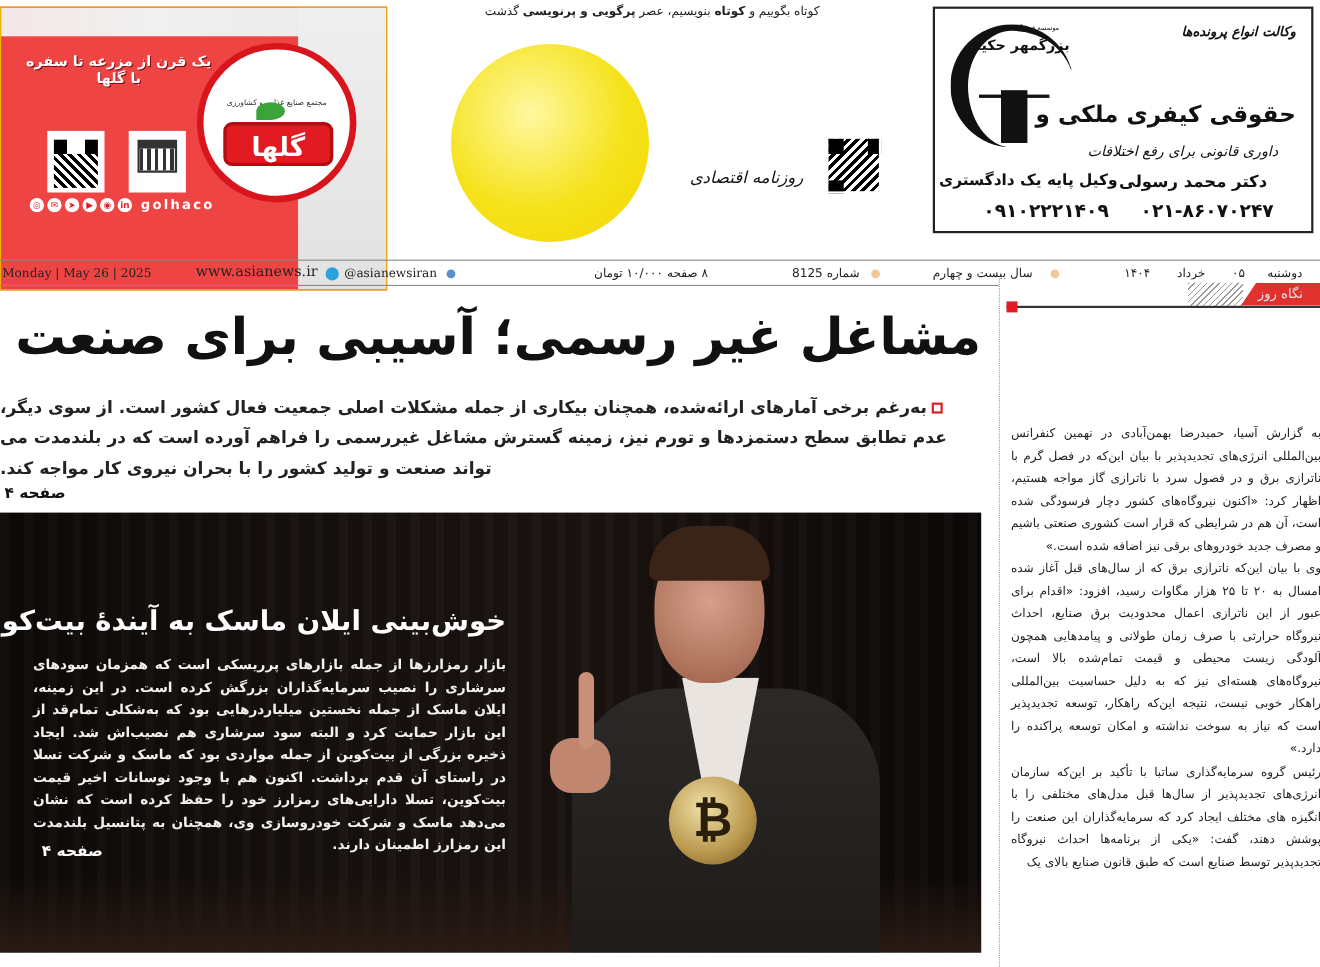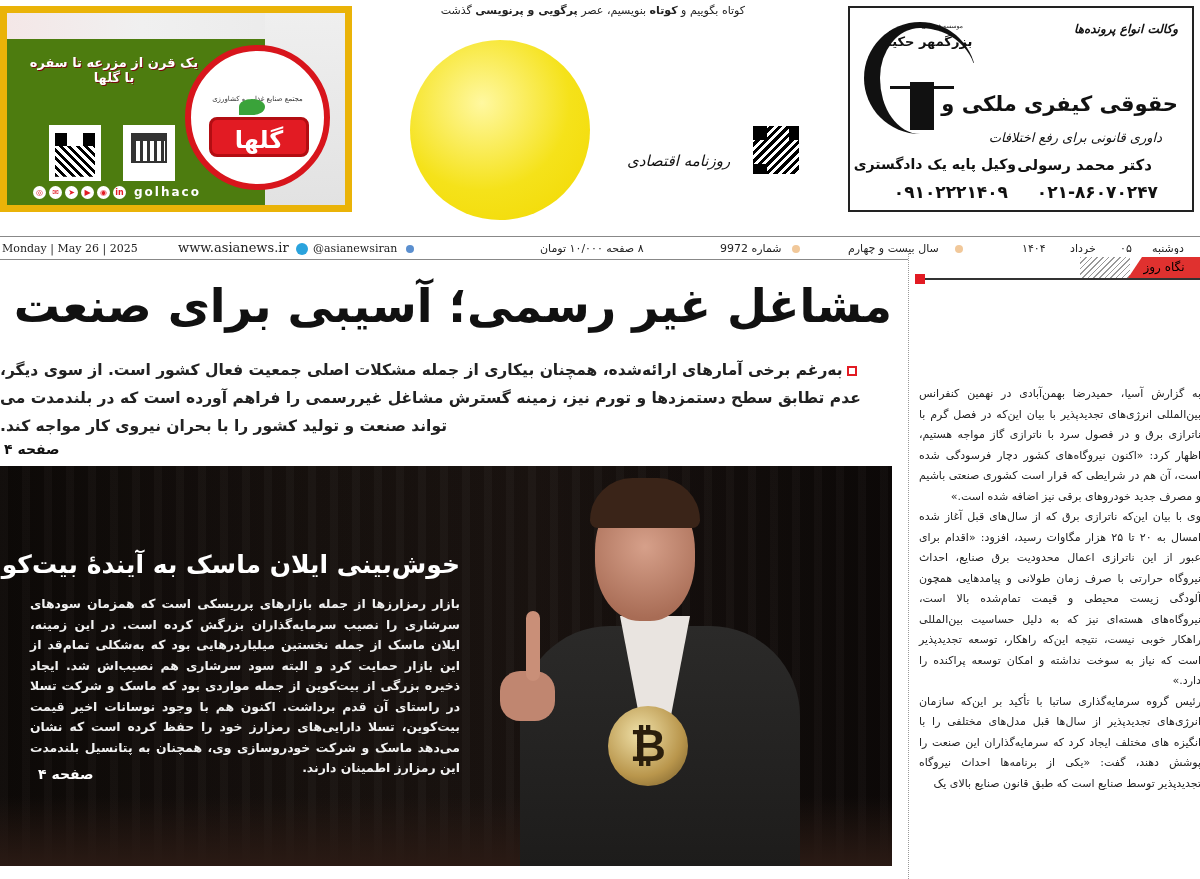--- a/index.html
+++ b/index.html
@@ -1,22 +1,22 @@
 <!DOCTYPE html>
 <html><head>
   <meta charset="utf-8">
   <style>
     * { box-sizing: border-box; margin: 0; padding: 0; }
     html, body { width: 1200px; height: 879px; overflow: hidden; background: #ffffff; }
     body { position: relative; font-family: "DejaVu Sans", sans-serif; color: #111; }
 
     
     .ad-left {
-      position: absolute; left: 0; top: 6px; width: 352px; height: 206px;
-      background: #4d7c0f; border: 7px solid #eab308; overflow: hidden;
+      position: absolute; left: 0; top: 6px; width: 352px; height: 258px;
+      background: #ef4444; border: 1px solid #eab308; overflow: hidden;
     }
     .ad-left .herb-strip {
       position: absolute; left: 0; top: 0; width: 100%; height: 26px;
       background: linear-gradient(90deg,#f4e7e7,#f0f0f0 40%,#e9e9e9);
     }
     .ad-left .herb-right {
       position: absolute; right: 0; top: 0; width: 80px; height: 100%;
       background: linear-gradient(180deg,#efefef,#e2e2e2);
     }
     .ad-left .slogan {
@@ -176,21 +176,21 @@
 
     
     .side {
       position: absolute; left: 908px; top: 254px; width: 292px; height: 625px;
       border-left: 1px dotted #999; background: #fff;
     }
     .side-rule { position: absolute; left: 6px; right: 0; top: 24px; height: 2px; background: #333; }
     .side-mark { position: absolute; left: 6px; top: 20px; width: 10px; height: 10px; background: #e21b23; }
     .side-tag {
       position: absolute; right: 0; top: 3px; width: 72px; height: 21px; background: #e0312f;
-      color: #000000; font-size: 12px; text-align: center; line-height: 21px; direction: rtl;
+      color: #e5e5e5; font-size: 12px; text-align: center; line-height: 21px; direction: rtl;
       clip-path: polygon(14px 0,100% 0,100% 100%,0 100%);
     }
     .side-hatch { position: absolute; right: 70px; top: 3px; width: 50px; height: 21px;
       background: repeating-linear-gradient(135deg,#999 0 1px,transparent 1px 4px); }
     .side-title {
       position: absolute; left: 12px; top: 40px; width: 276px; text-align: center; direction: rtl;
       font-size: 24px; line-height: 40px; font-weight: bold; color: #111;
     }
     .side-body {
       position: absolute; left: 10px; top: 130px; width: 282px; direction: rtl; text-align: justify;
@@ -251,21 +251,21 @@
   <div class="emblem-pillar"></div>
 </div>
 
 <div class="datebar">
   <span class="item en" style="left:2px;">Monday | May 26 | 2025</span>
   <span class="item en" style="left:178px; font-size:13px; top:3px;">www.asianews.ir</span>
   <span class="item" style="left:296px;"><span class="tg-icon"></span></span>
   <span class="item en" style="left:313px;">@asianewsiran</span>
   <span class="item" style="left:406px;"><span class="ver-icon"></span></span>
   <span class="item rtl" style="left:540px;">۸ صفحه ۱۰/۰۰۰ تومان</span>
-  <span class="item rtl" style="left:720px;">شماره 9972</span>
+  <span class="item rtl" style="left:720px;">شماره 8125</span>
   <span class="item" style="left:792px;"><span class="dot"></span></span>
   <span class="item rtl" style="left:848px;">سال بیست و چهارم</span>
   <span class="item" style="left:955px;"><span class="dot"></span></span>
   <span class="item rtl" style="left:1022px;">۱۴۰۴</span>
   <span class="item rtl" style="left:1070px;">خرداد</span>
   <span class="item rtl" style="left:1120px;">۰۵</span>
   <span class="item rtl" style="left:1152px;">دوشنبه</span>
 </div>
 
 <h1 class="main-headline">مشاغل غیر رسمی؛ آسیبی برای صنعت و تولید</h1>

